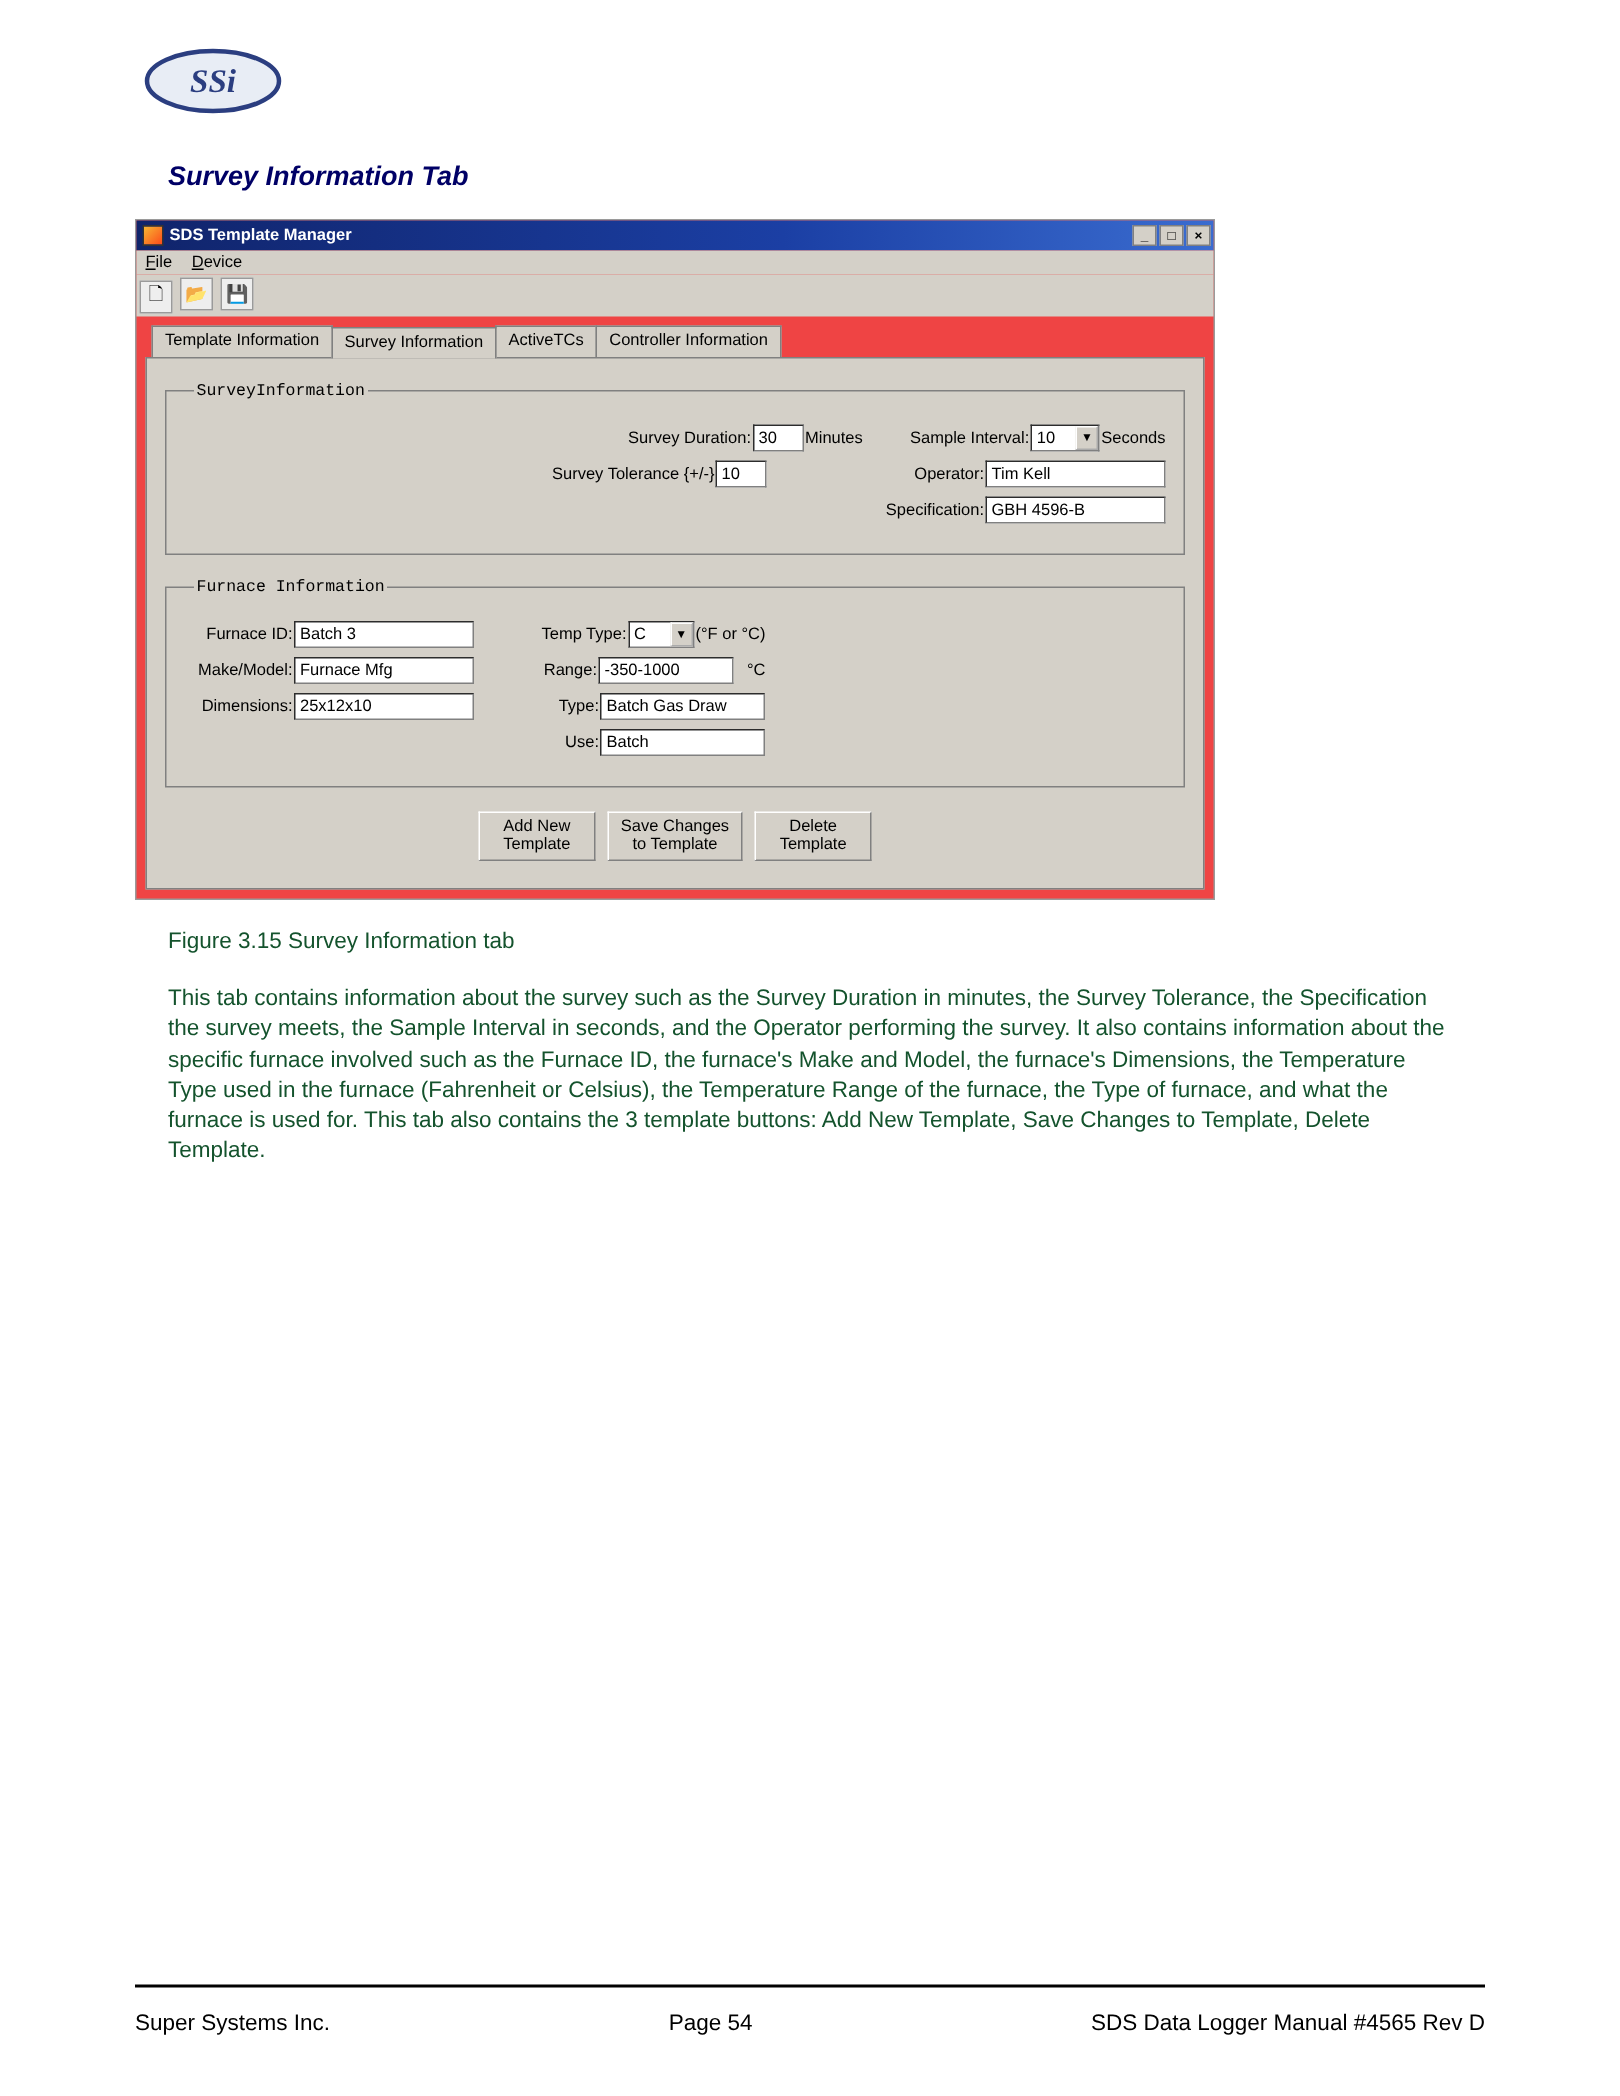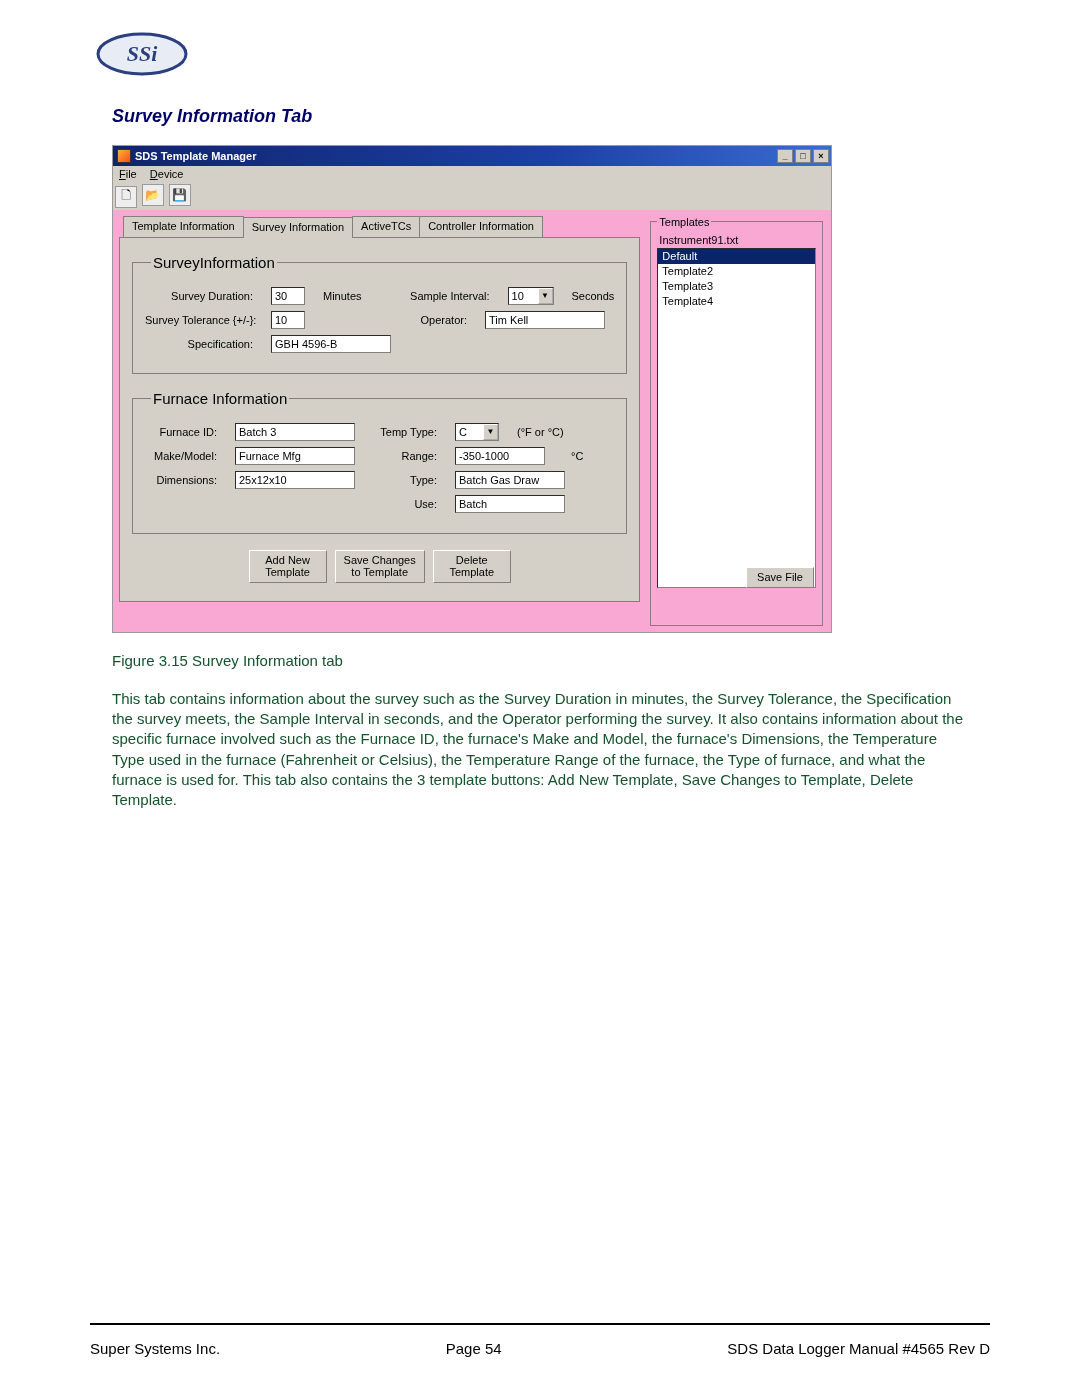--- a/index.html
+++ b/index.html
@@ -8,22 +8,22 @@
     width:1080px;
   }
   .page { padding:30px 90px 40px 90px; position:relative; min-height:1397px; }
   .logo-wrap { margin:0 0 24px 2px; }
   .logo-svg { width:100px; height:48px; }
   .section-heading {
     font-family:Verdana,Arial,sans-serif; font-weight:700; font-style:italic;
     font-size:18px; color:#000066; margin:8px 0 18px 22px;
   }
   .screenshot {
-    margin-left:22px; width:720px; border:1px solid #9a9a9a;
-    background:#f9a8d4; font-family:Tahoma,Arial,sans-serif; font-size:11px;
+    width:720px; border:1px solid #9a9a9a;
+    background:#ef4444; font-family:Tahoma,Arial,sans-serif; font-size:11px;
     color:#000;
   }
   .titlebar {
     height:20px;
     background:linear-gradient(to right,#10246b,#1b3fa4 60%,#3a6cd0);
     color:#fff; display:flex; align-items:center; padding:0 2px 0 4px;
     font-weight:700; font-size:11px;
   }
   .titlebar .app-icon {
     width:14px; height:14px;
@@ -57,23 +57,23 @@
   .tab.active { background:#d4d0c8; z-index:2; padding-bottom:5px; top:1px; }
   .tab-panel {
     border:1px solid #808080; background:#d4d0c8; padding:10px 10px 18px 10px;
     min-height:350px; position:relative;
   }
   fieldset.win {
     border:1px solid #808080; padding:10px 12px 14px 12px; margin:6px 2px 16px 2px;
     position:relative;
   }
   fieldset.win legend {
-    font-size:15px; padding:0 2px; margin-left:6px;
-  }
-  .row { display:flex; align-items:center; margin:6px 0; gap:18px; flex-wrap:nowrap; }
+    font-size:11px; padding:0 2px; margin-left:6px;font-family:Liberation Mono, monospace;
+  }
+  .row { display:flex; align-items:center; margin:6px 0; gap:1px; flex-wrap:nowrap;justify-content:flex-end; }
   .lbl { text-align:right; white-space:nowrap; }
   .txt {
     background:#fff; border:1px inset #808080; height:18px;
     padding:1px 3px; font-size:11px; font-family:Tahoma,Arial,sans-serif;
   }
   .sel {
     background:#fff; border:1px inset #808080; height:18px; font-size:11px;
     display:inline-flex; align-items:center; padding-left:3px; position:relative;
   }
   .sel .dd {
@@ -236,35 +236,20 @@
             <button class="btn" style="white-space:pre-line">Add New
 Template</button>
             <button class="btn" style="white-space:pre-line">Save Changes
 to Template</button>
             <button class="btn" style="white-space:pre-line">Delete
 Template</button>
           </div>
         </div>
       </div>
 
-      <div class="right">
-        <fieldset class="templates">
-          <legend>Templates</legend>
-          <div class="tpl-label">Instrument91.txt</div>
-          <div class="listbox" id="templates-listbox">
-              <div class="listrow sel-row">Default</div>
-              <div class="listrow">Template2</div>
-              <div class="listrow">Template3</div>
-              <div class="listrow">Template4</div>
-            </div>
-          <div class="save-row">
-            <button class="btn" style="min-width:68px">Save File</button>
-          </div>
-        </fieldset>
-      </div>
     </div>
 
   </div>
 
   <div class="figure-caption">Figure 3.15 Survey Information tab</div>
   <div class="body-text">This tab contains information about the survey such as the Survey Duration in minutes, the Survey Tolerance, the Specification the survey meets, the Sample Interval in seconds, and the Operator performing the survey.  It also contains information about the specific furnace involved such as the Furnace ID, the furnace's Make and Model, the furnace's Dimensions, the Temperature Type used in the furnace (Fahrenheit or Celsius), the Temperature Range of the furnace, the Type of furnace, and what the furnace is used for.  This tab also contains the 3 template buttons: Add New Template, Save Changes to Template, Delete Template.</div>
 
   <div class="footer-rule"></div>
   <div class="footer">
     <span>Super Systems Inc.</span>

